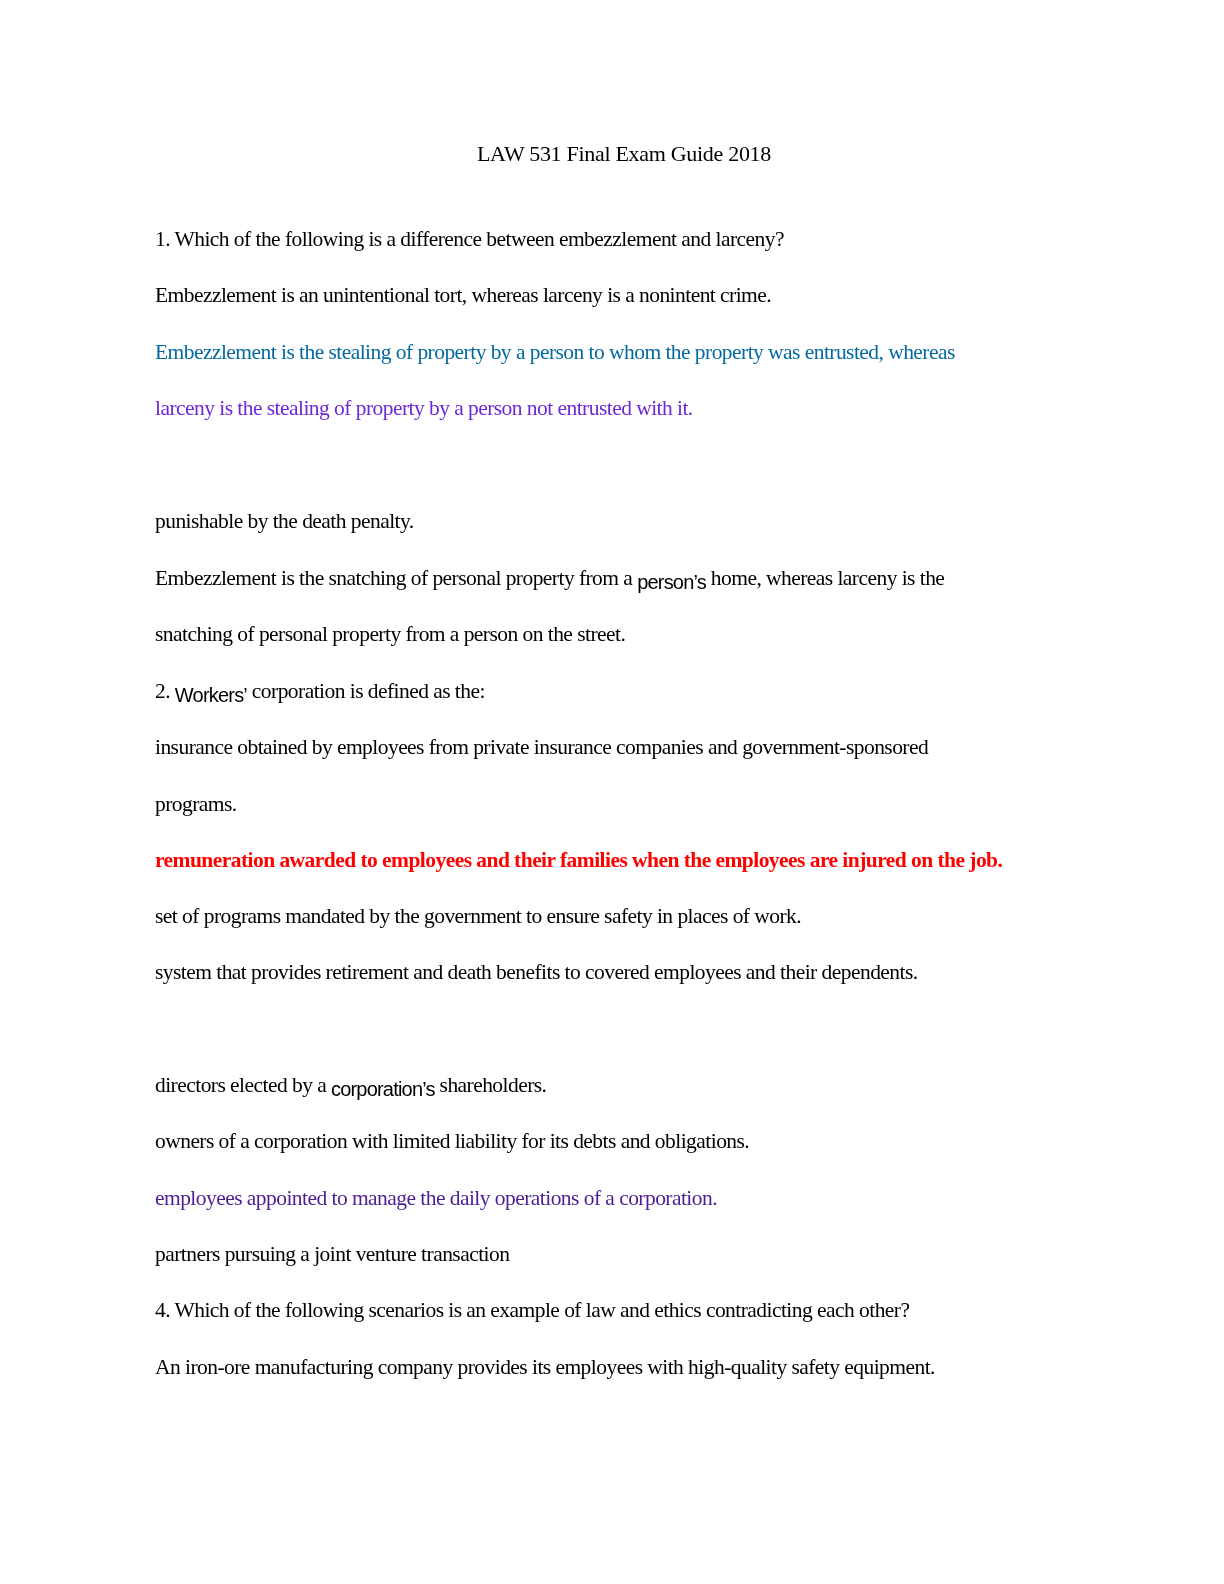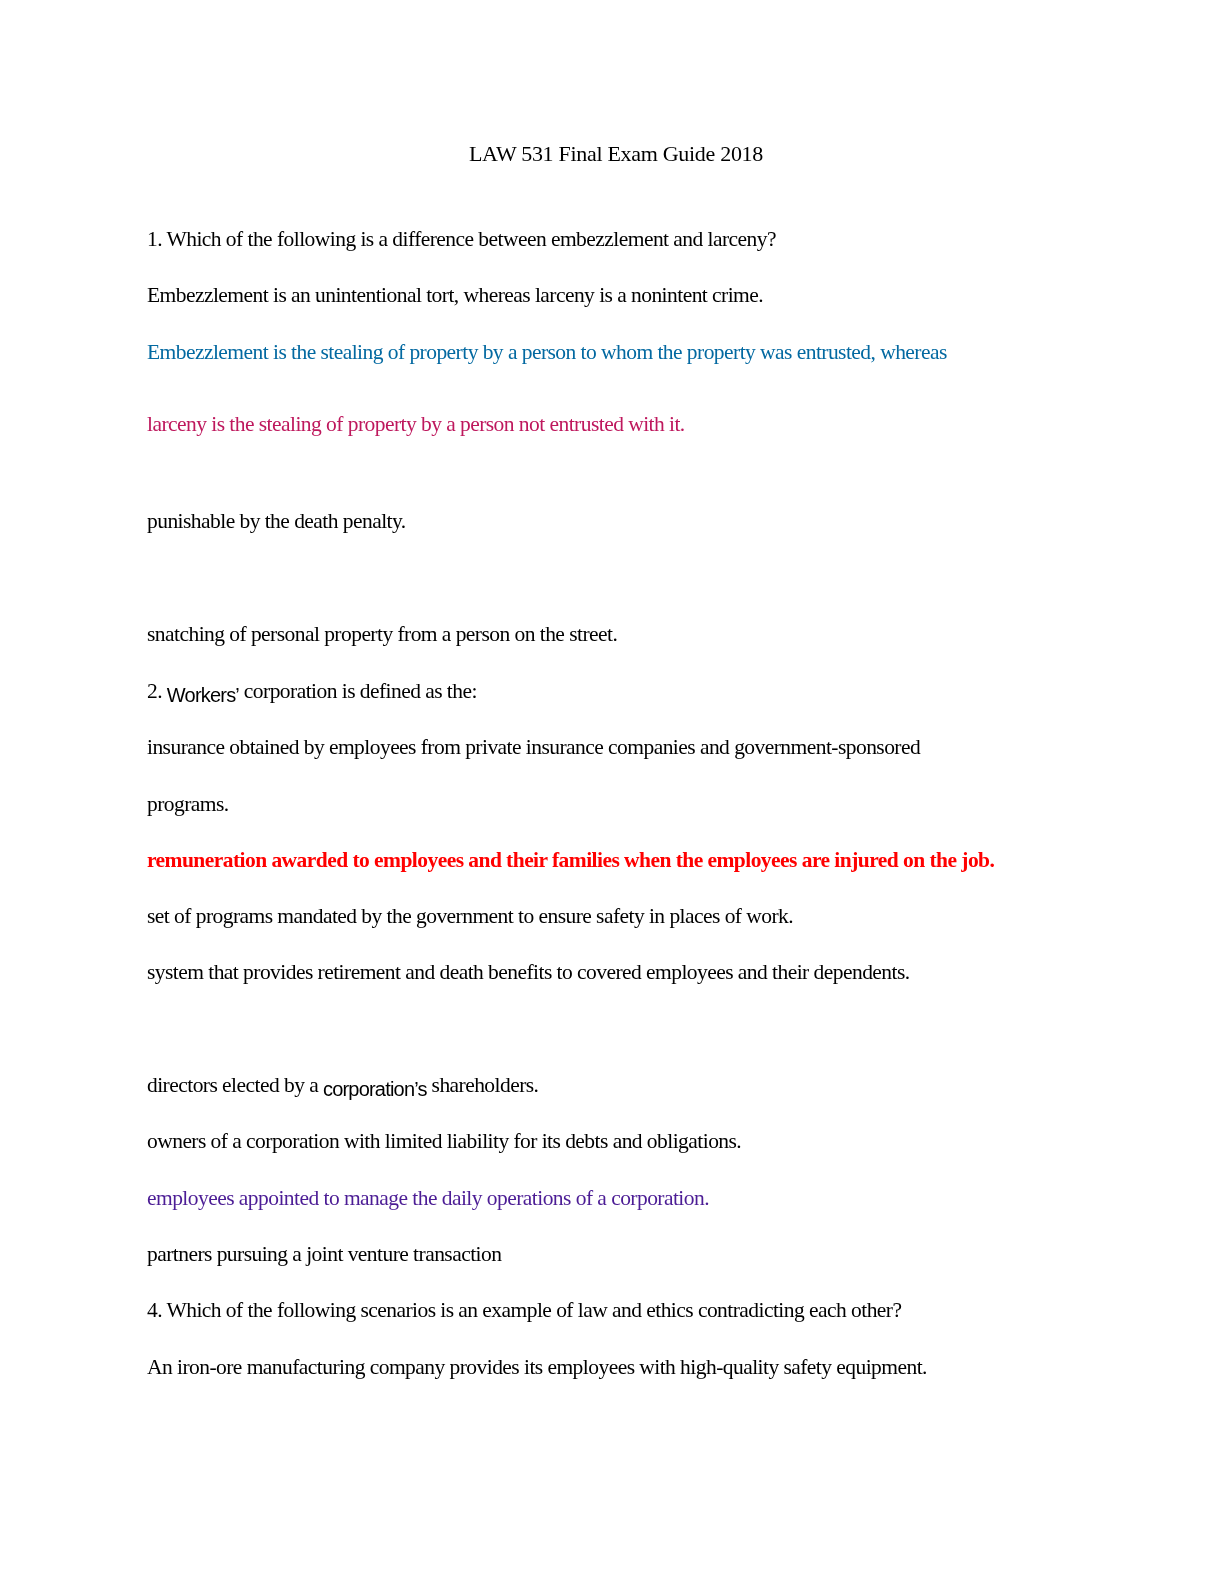--- a/index.html
+++ b/index.html
@@ -1,18 +1,18 @@
 <!DOCTYPE html>
 <html><head>
   <meta charset="utf-8">
   <style>
     html, body { margin: 0; padding: 0; background: #ffffff; }
     body { width: 1224px; height: 1584px; position: relative; overflow: hidden; }
     .page {
-      position: absolute; left: 4px; top: 0; width: 1208px; height: 1584px;
+      position: absolute; left: 12px; top: 0; width: 1208px; height: 1584px;
       font-family: "Liberation Serif", "DejaVu Serif", serif;
       color: #000000;
     }
     .title {
       position: absolute; left: 0; width: 1224px; top: 141px;
       text-align: center; font-size: 22px; letter-spacing: -0.3px;
       white-space: nowrap;
     }
     .line {
       position: absolute; left: 143px; font-size: 21.5px;
@@ -29,22 +29,23 @@
 
 <div class="page">
   <div class="title">LAW 531 Final Exam Guide 2018</div>
 
   <div class="line" style="top:225px">
     <span>1.</span>
     <span>Which of the following is a difference between embezzlement and larceny?</span>
   </div>
   <div class="line" style="top:281px">Embezzlement is an unintentional tort, whereas larceny is a nonintent crime.</div>
   <div class="line red" style="top: 338px; color: #0369a1;">Embezzlement is the stealing of property by a person to whom the property was entrusted, whereas</div>
-  <div class="line red" style="top: 394px; color: #be185d; margin-top: 16px;">larceny is the stealing of property by a person not entrusted with it.</div>
+  <div class="line red" style="top: 394px; color: #6d28d9;">larceny is the stealing of property by a person not entrusted with it.</div>
   <div class="line" style="top:507px">punishable by the death penalty.</div>
+  <div class="line" style="top:564px"><span>Embezzlement is the snatching of personal property from a </span><span class="sans">person’s</span><span> home, whereas larceny is the</span></div>
   <div class="line" style="top:620px">snatching of personal property from a person on the street.</div>
 
   <div class="line" style="top:677px">
     <span>2.</span>
     <span class="sans">Workers’</span><span> corporation is defined as the:</span>
   </div>
   <div class="line" style="top:733px">insurance obtained by employees from private insurance companies and government-sponsored</div>
   <div class="line" style="top:790px">programs.</div>
   <div class="line red" style="top: 846px; color: rgb(255, 0, 0); font-weight: bold;">remuneration awarded to employees and their families when the employees are injured on the job.</div>
   <div class="line" style="top:902px">set of programs mandated by the government to ensure safety in places of work.</div>

